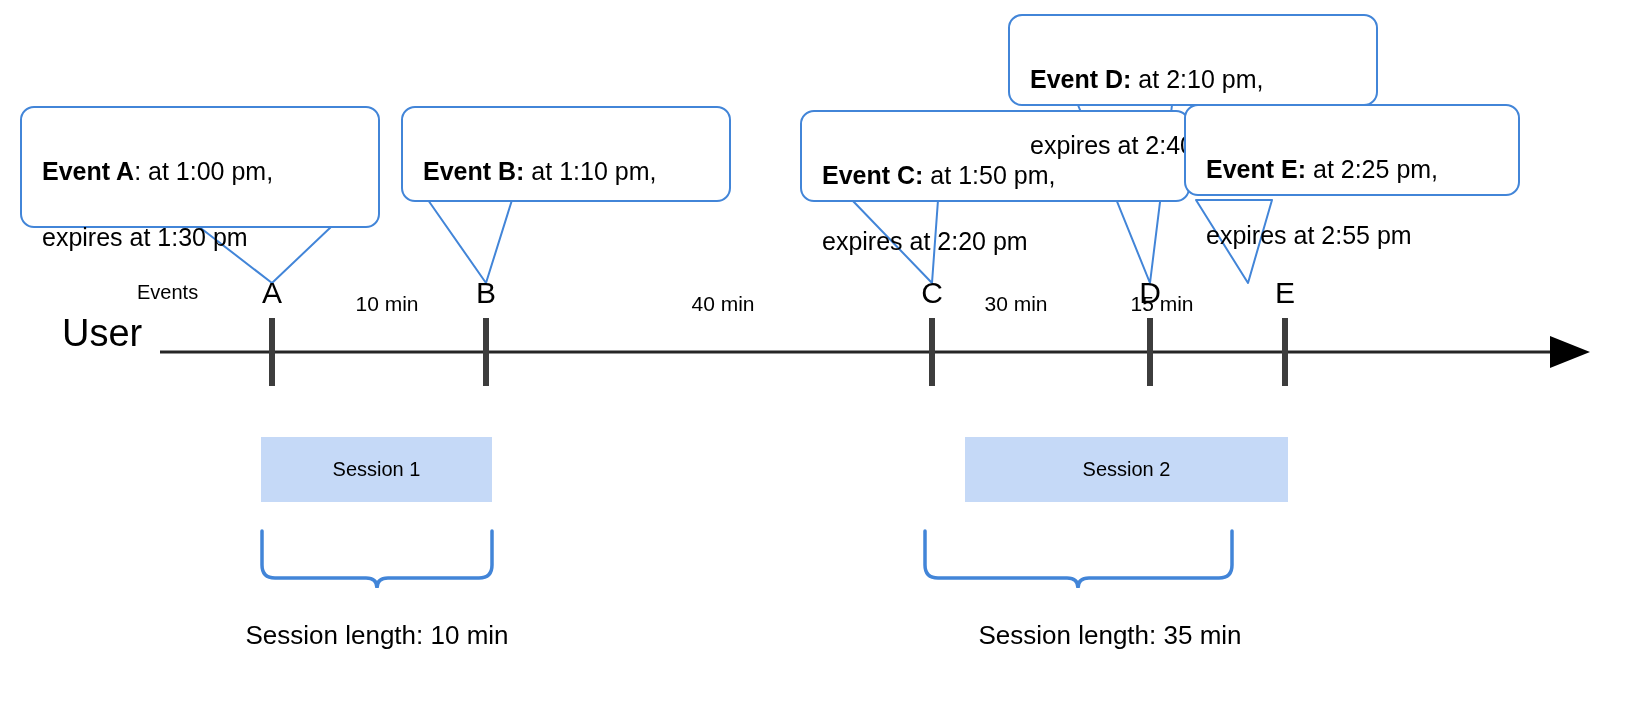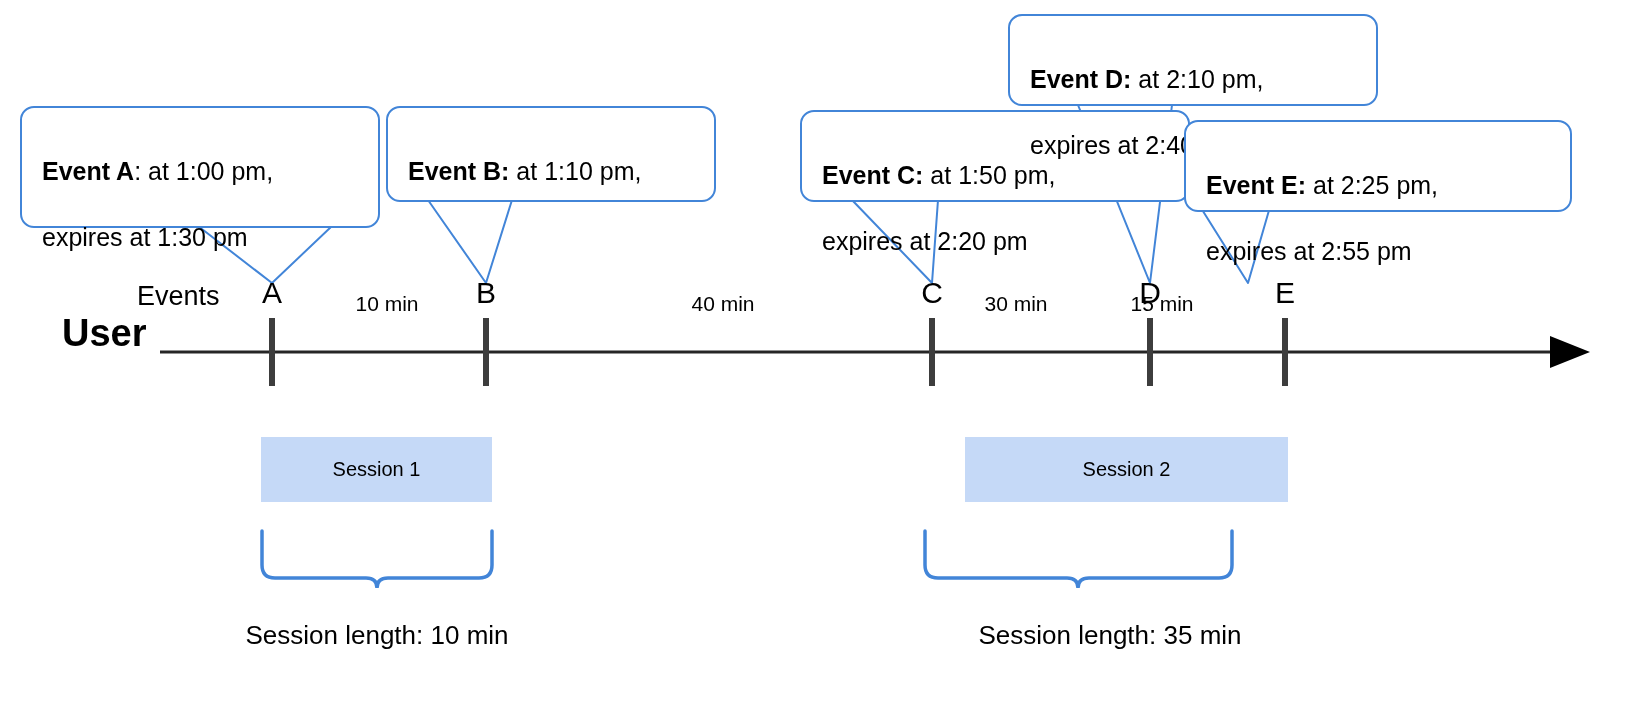--- a/index.html
+++ b/index.html
@@ -26,21 +26,21 @@
     line-height:1.32;
     color:#000;
     white-space:pre-line;
     z-index:3;
   }
   .callout .ev{font-weight:bold;}
 
   
   .lbl{position:absolute;white-space:nowrap;z-index:4;}
   .user-label{font-size:38px;}
-  .events-label{font-size:27px;}
+  .events-label{font-size:20px;}
   .tick-letter{font-size:30px;}
   .gap-label{font-size:21px;}
   .session-cap{font-size:26px;}
 
   
   .session-box{
     position:absolute;
     background:#c5d9f7;
     display:flex;
     align-items:center;
@@ -89,40 +89,40 @@
       <path d="M 925,531 L 925,565 Q 925,578 938,578 L 1067,578 Q 1078,578 1078,588
                Q 1078,578 1089,578 L 1219,578 Q 1232,578 1232,565 L 1232,531"></path>
     </g>
   </svg>
 
   <div class="callout" style="left:20px;top:106px;width:360px;height:122px;">
     <span class="ev">Event A</span><span>:</span><span> at 1:00 pm,</span><br>
     <span>expires at 1:30 pm</span>
   </div>
 
-  <div class="callout" style="left:386px;top:106px;width:330px;height:96px;">
+  <div class="callout" style="left:401px;top:106px;width:330px;height:96px;">
     <span class="ev">Event B:</span><span> at 1:10 pm,</span><br>
   </div>
 
   <div class="callout" style="left:800px;top:110px;width:390px;height:92px;">
     <span class="ev">Event C:</span><span> at 1:50 pm,</span><br>
     <span>expires at 2:20 pm</span>
   </div>
 
   <div class="callout" style="left:1008px;top:14px;width:370px;height:92px;">
     <span class="ev">Event D:</span><span> at 2:10 pm,</span><br>
     <span>expires at 2:40 pm</span>
   </div>
 
-  <div class="callout" style="left:1184px;top:120px;width:388px;height:92px;">
+  <div class="callout" style="left:1184px;top:104px;width:336px;height:92px;">
     <span class="ev">Event E:</span><span> at 2:25 pm,</span><br>
     <span>expires at 2:55 pm</span>
   </div>
 
-  <div class="lbl user-label" style="left:62px;top:333px;transform:translateY(-50%);font-weight:bold;">User</div>
+  <div class="lbl user-label" style="left:62px;top:333px;transform:translateY(-50%);">User</div>
 
   <div class="lbl events-label" style="left:137px;top:281px;">Events</div>
 
   <div class="lbl tick-letter" style="left:272px;top:276px;transform:translateX(-50%);">A</div>
   <div class="lbl tick-letter" style="left:486px;top:276px;transform:translateX(-50%);">B</div>
   <div class="lbl tick-letter" style="left:932px;top:276px;transform:translateX(-50%);">C</div>
   <div class="lbl tick-letter" style="left:1150px;top:276px;transform:translateX(-50%);">D</div>
   <div class="lbl tick-letter" style="left:1285px;top:276px;transform:translateX(-50%);">E</div>
 
   <div class="lbl gap-label" style="left:387px;top:292px;transform:translateX(-50%);">10 min</div>

